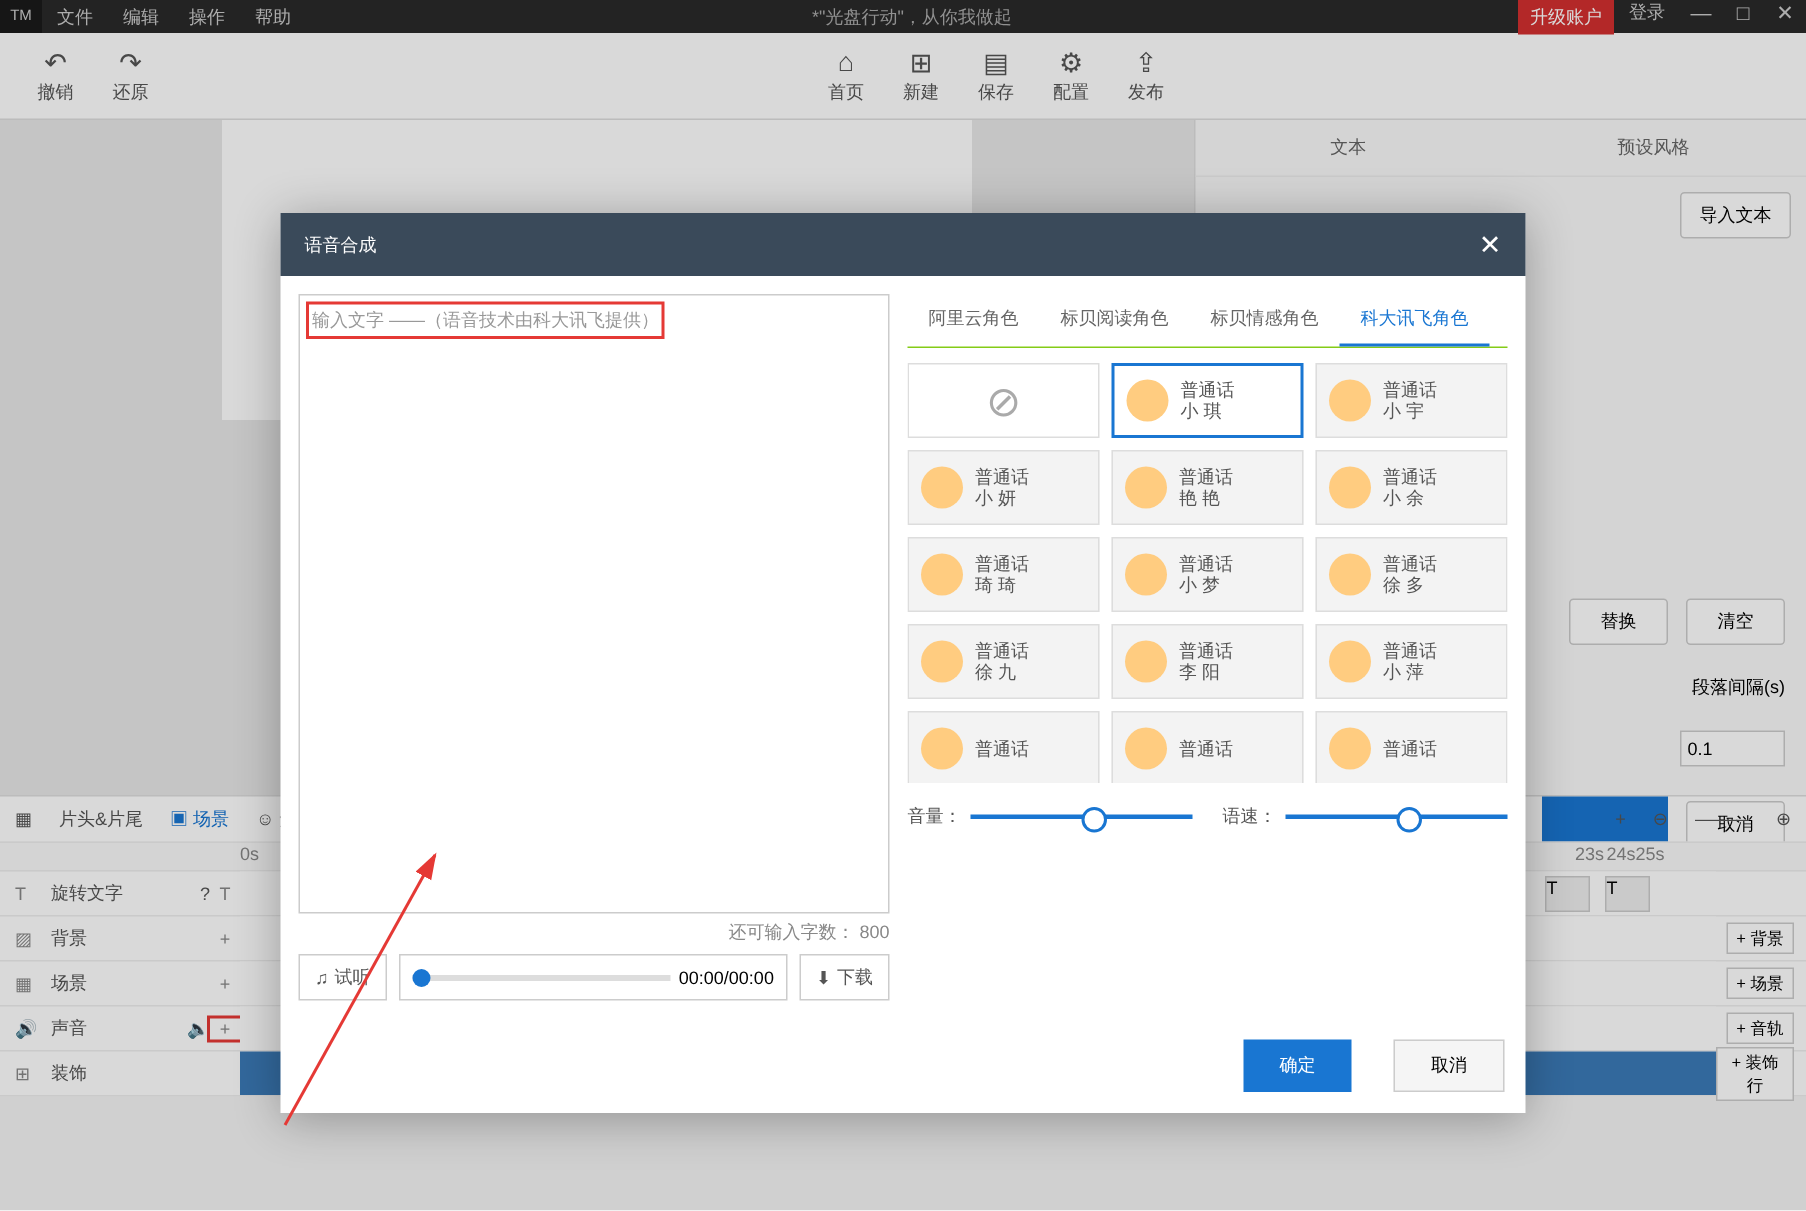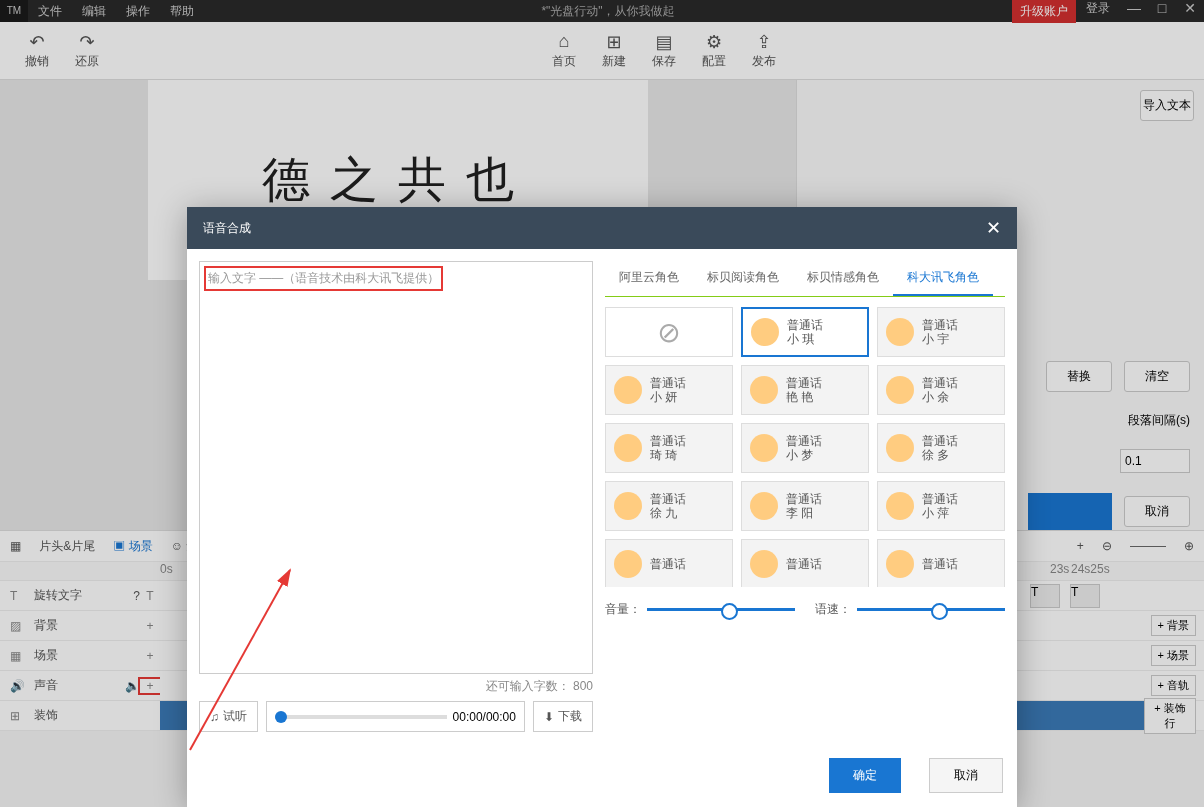--- a/index.html
+++ b/index.html
@@ -18,21 +18,21 @@
 .toolbar .tbtn{display:flex;flex-direction:column;align-items:center;justify-content:center;width:50px;color:#555;cursor:pointer}
 .toolbar .tbtn .ico{font-size:18px;height:22px}
 .toolbar .spacer{flex:1}
 .main{display:flex;height:450px}
 .canvas{flex:1;background:#e8e8e8;position:relative;display:flex;justify-content:center}
 .canvas .img{width:500px;height:200px;background:#fff;margin-top:0;display:flex;align-items:center;justify-content:center;font-family:serif;font-size:48px;color:#222;letter-spacing:20px}
 .sidepanel{width:408px;background:#fafafa;border-left:1px solid #ddd}
 .sidepanel .tabs{display:flex;height:38px;border-bottom:1px solid #eee}
 .sidepanel .tabs .tab{flex:1;display:flex;align-items:center;justify-content:center;color:#666;cursor:pointer}
 .sidepanel .import{text-align:right;padding:10px}
-.sidepanel .import button{padding:6px 2px;background:#fff;border:1px solid #ccc;border-radius:3px}
+.sidepanel .import button{padding:6px 12px;background:#fff;border:1px solid #ccc;border-radius:3px}
 .sidepanel .row{display:flex;justify-content:flex-end;gap:12px;padding:10px 14px;align-items:center}
 .sidepanel button.pill{padding:6px 20px;background:#fff;border:1px solid #ccc;border-radius:3px}
 .sidepanel .blue{background:#1976d2;color:#fff;border:none;padding:10px 30px}
 .sidepanel .num{border:1px solid #ccc;padding:4px;width:70px}
 .bottombar{background:#fff;border-top:1px solid #ddd}
 .bottombar .tabs2{display:flex;align-items:center;height:30px;padding:0 10px;gap:18px;color:#555}
 .bottombar .tabs2 .active{color:#1976d2}
 .bottombar .tabs2 .sp{flex:1}
 .timeline{background:#fff}
 .timeline .ruler{height:20px;background:#fafafa;border-top:1px solid #eee;border-bottom:1px solid #eee;position:relative;padding-left:160px;font-size:10px;color:#888}
@@ -41,21 +41,21 @@
 .track .label{width:140px;display:flex;align-items:center;gap:8px;padding-left:10px;color:#555}
 .track .label .ico{width:16px;color:#888}
 .track .addcol{width:20px;text-align:center;color:#888}
 .track .content{flex:1;height:100%;position:relative;background:#fff}
 .track .content.dec{background:#3b7bb8}
 .track .addbtn{width:60px;text-align:right;padding-right:8px}
 .track .addbtn button{background:#fff;border:1px solid #ccc;padding:2px 6px;font-size:11px}
 .track.sound .addcol{outline:2px solid #e53935}
 .block{position:absolute;top:3px;height:24px;background:#eee;border:1px solid #ccc}
 
-.mask{position:absolute;inset:0;background:rgba(0,0,0,.15);display:flex;align-items:flex-end;justify-content:center;padding-top:77px}
+.mask{position:absolute;inset:0;background:rgba(0,0,0,.15);display:flex;align-items:center;justify-content:center;padding-top:77px}
 .dialog{width:830px;background:#fff;box-shadow:0 4px 30px rgba(0,0,0,.3)}
 .dialog .hd{background:#3a4a5a;color:#fff;height:42px;display:flex;align-items:center;padding:0 16px;font-size:14px}
 .dialog .hd .x{margin-left:auto;font-size:18px;cursor:pointer}
 .dialog .body{display:flex;padding:12px;gap:12px}
 .left{flex:1;display:flex;flex-direction:column}
 .textarea{border:1px solid #ccc;height:413px;padding:6px;position:relative}
 .textarea .ph{color:#999;outline:2px solid #e53935;display:inline-block;padding:2px}
 .charcount{text-align:right;color:#888;margin-top:4px}
 .controls{display:flex;gap:8px;margin-top:6px}
 .controls .btn{border:1px solid #ccc;padding:6px 10px;display:flex;align-items:center;gap:4px;color:#555}
@@ -138,20 +138,24 @@
       </div>
   </div>
   <div class="spacer"></div>
 </div>
 
 <div class="main">
   <div class="canvas">
     <div class="img">德之共也</div>
   </div>
   <div class="sidepanel">
+    <div class="tabs">
+      <div class="tab">文本</div>
+      <div class="tab">预设风格</div>
+    </div>
     <div class="import"><button>导入文本</button></div>
     <div style="height:220px"></div>
     <div class="row">
       <button class="pill">替换</button>
       <button class="pill">清空</button>
     </div>
     <div class="row">
         <span>段落间隔(s)</span>
       </div>
     <div class="row">

